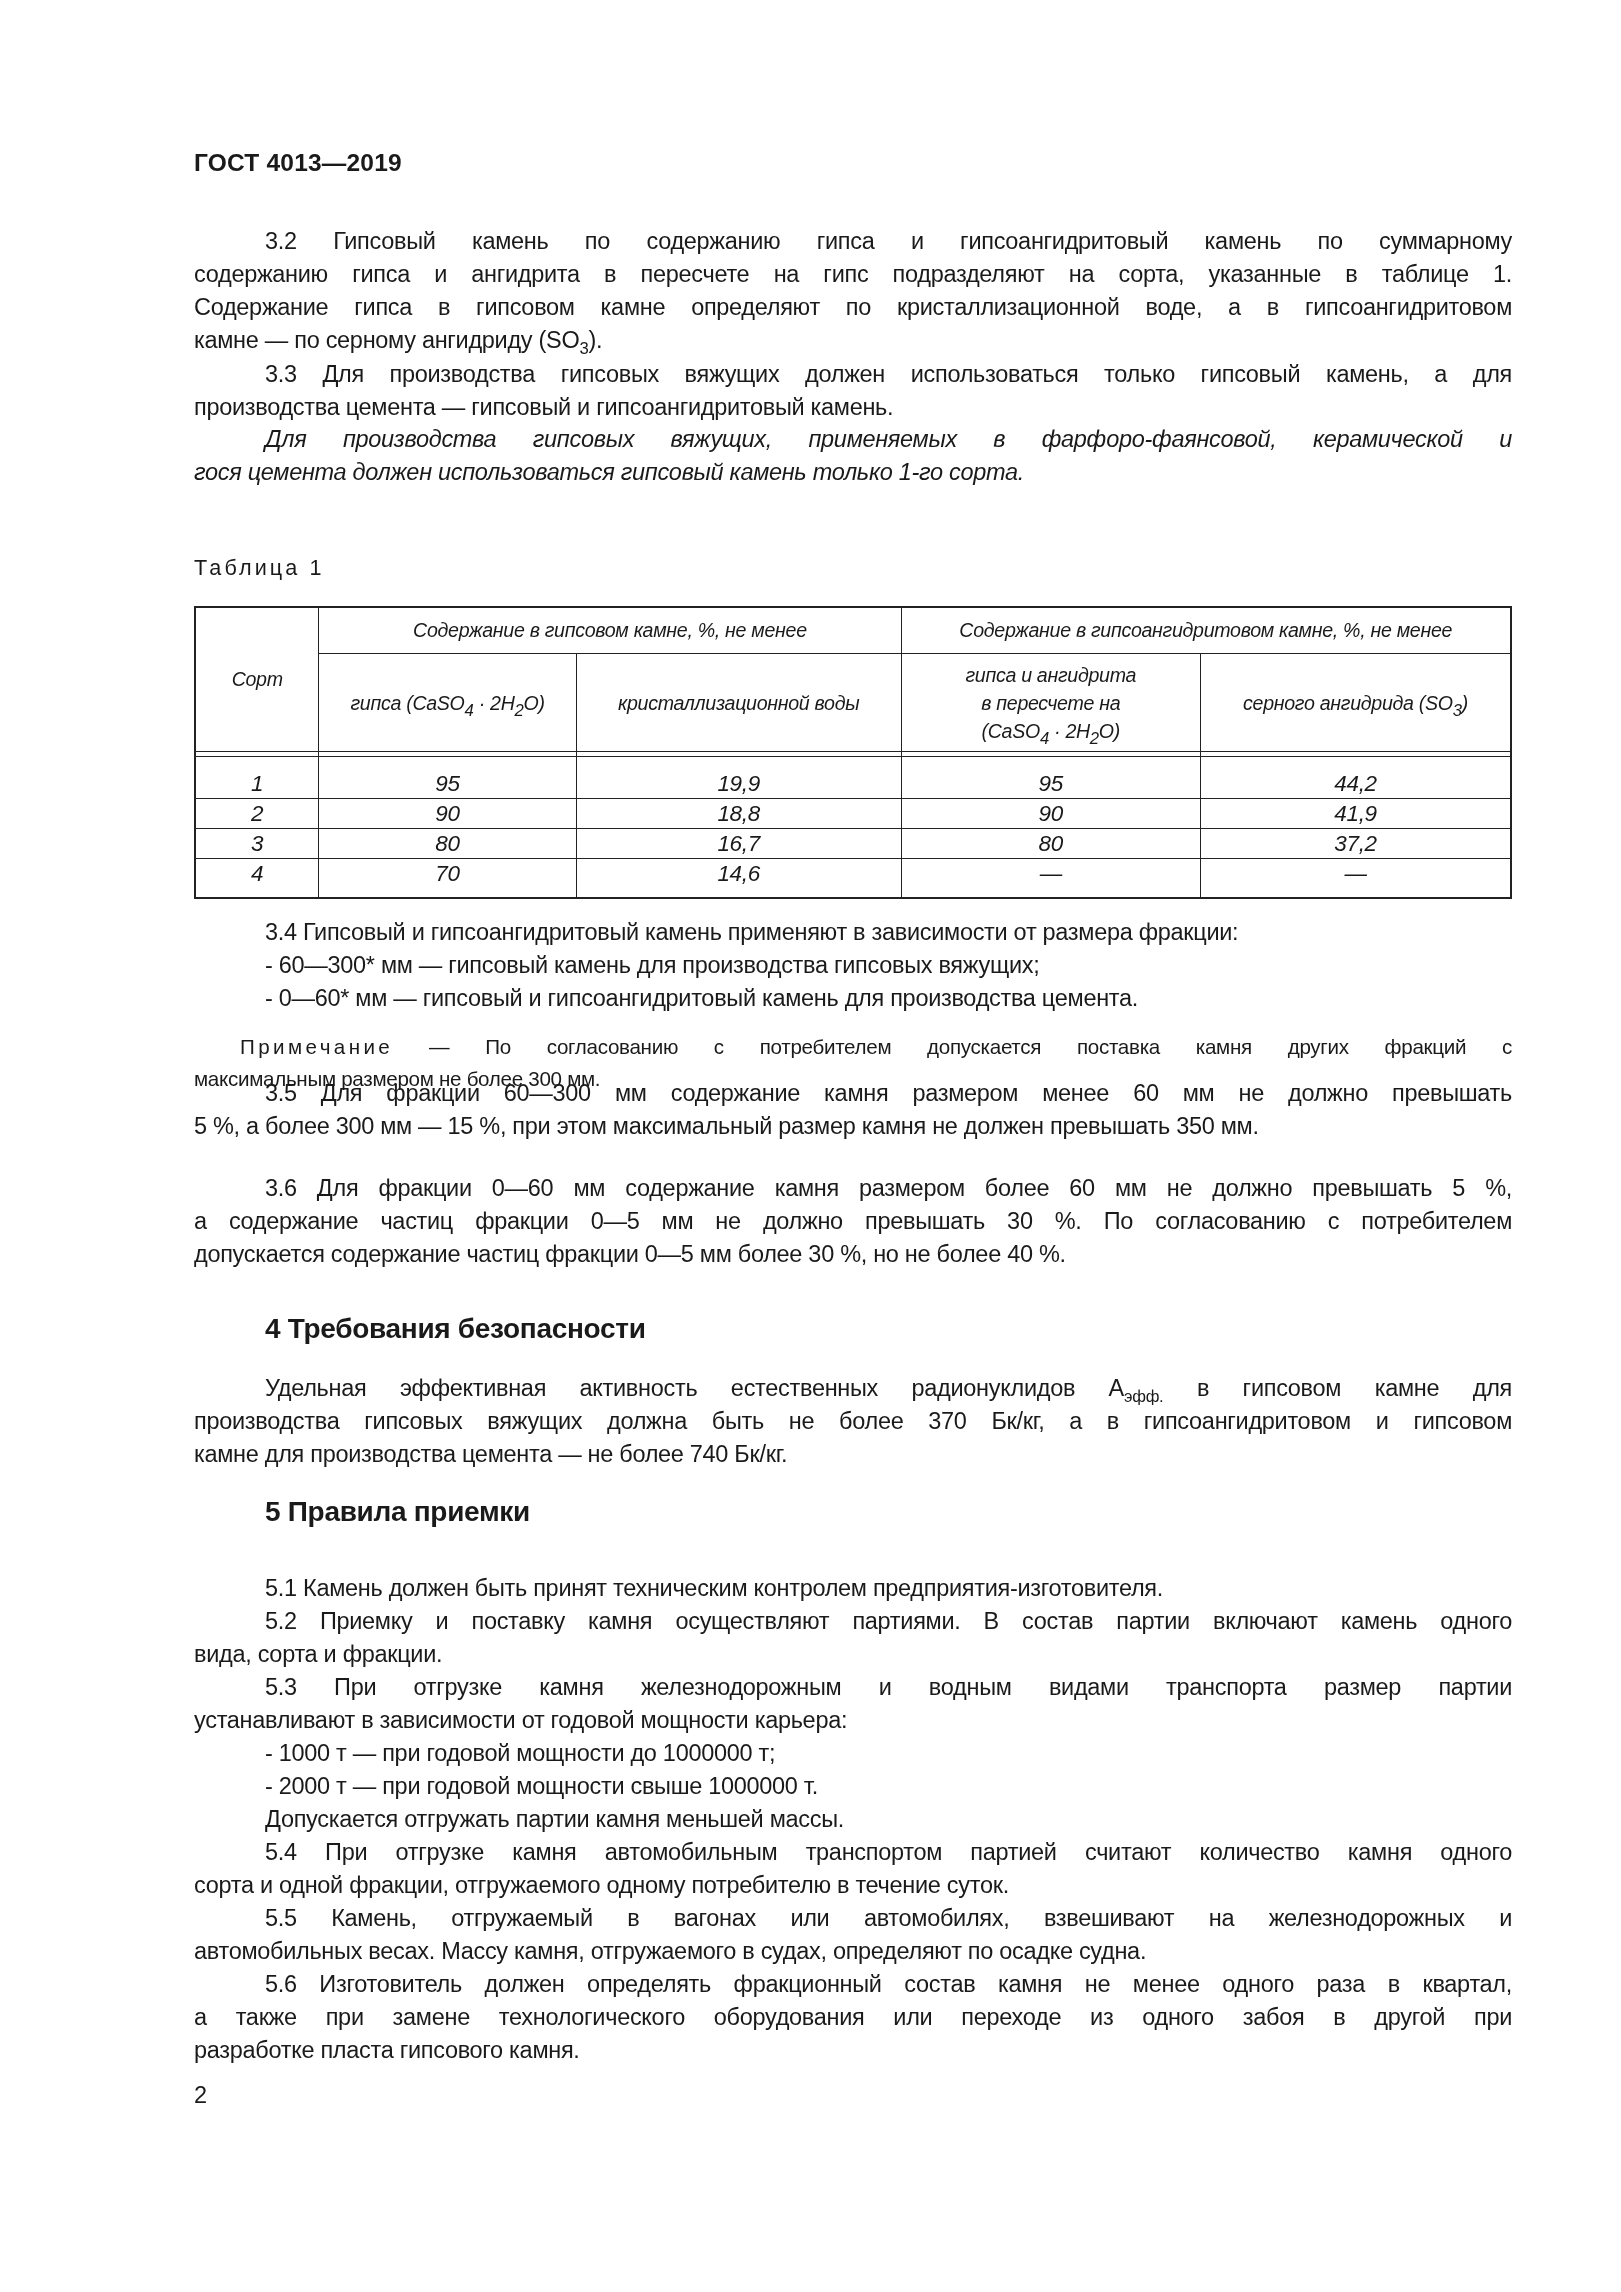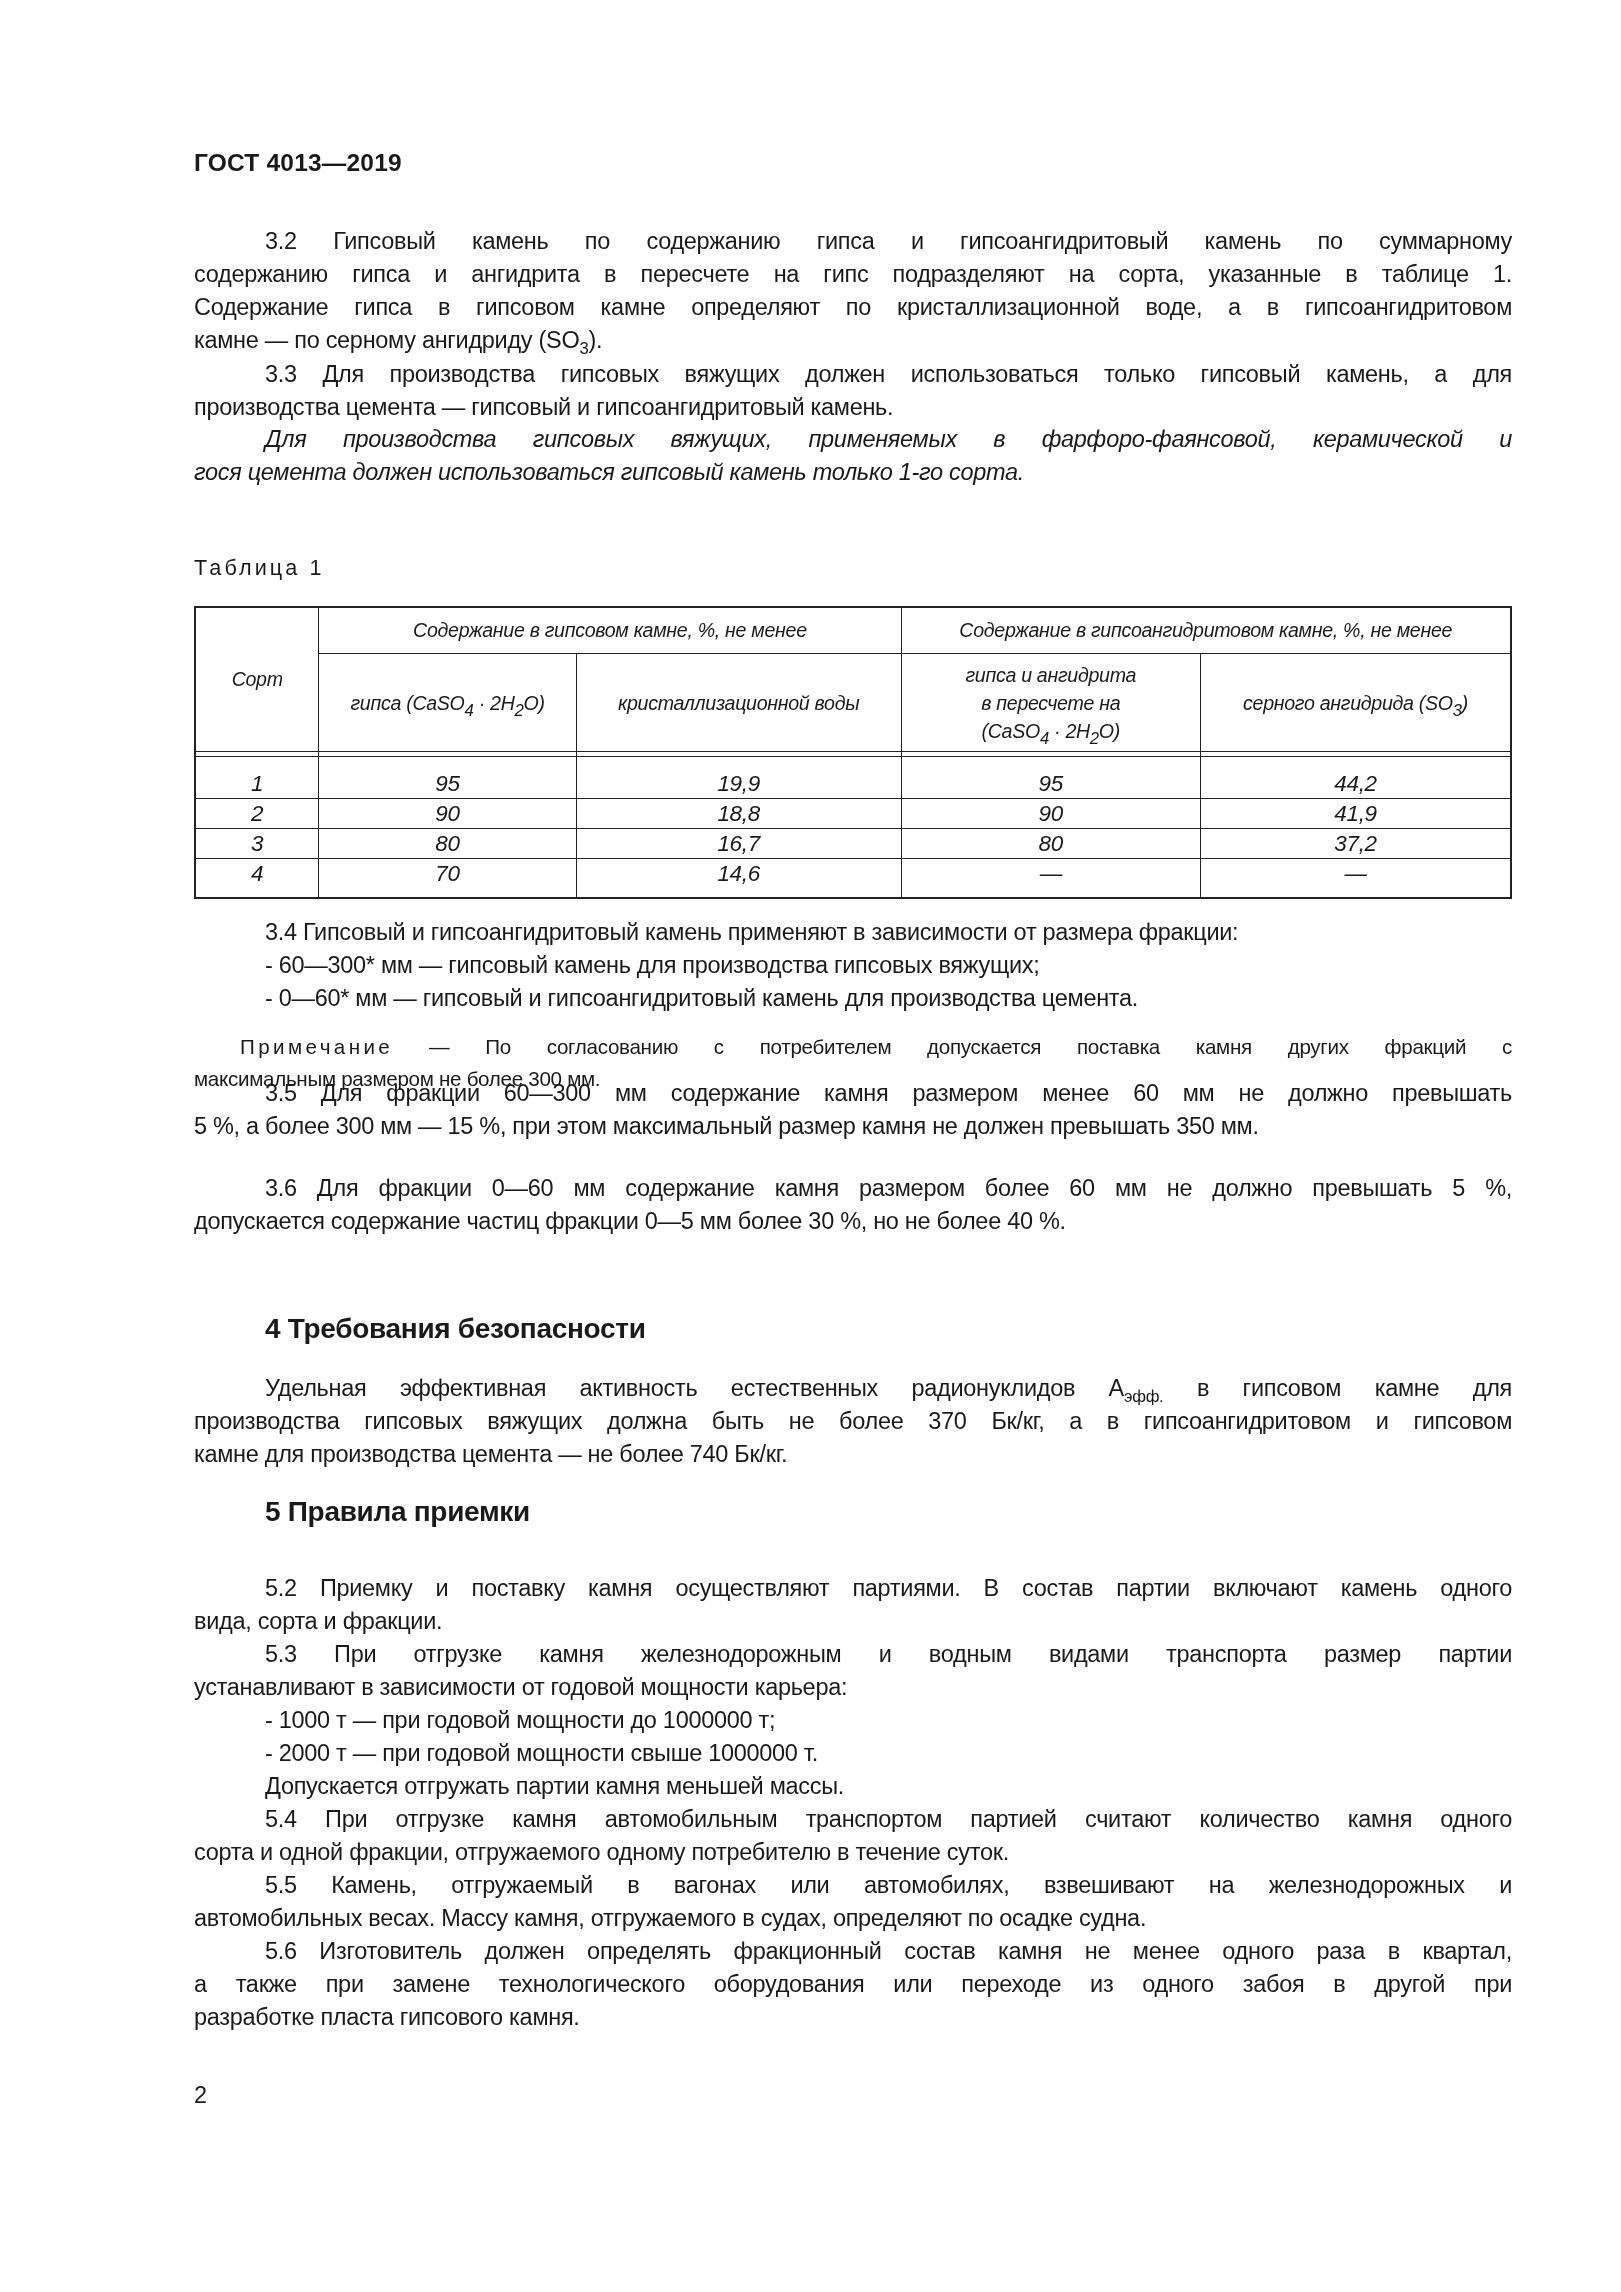--- a/index.html
+++ b/index.html
@@ -125,32 +125,34 @@
     <span class="line">максимальным размером не более 300 мм.</span>
   </div>
 
   <div class="p" style="top:1077px;">
     <span class="line just"><span class="ind"></span><span>3.5 Для фракции 60—300 мм содержание камня размером менее 60 мм не должно превышать</span></span>
     <span class="line">5 %, а более 300 мм — 15 %, при этом максимальный размер камня не должен превышать 350 мм.</span>
   </div>
 
   <div class="p" style="top:1172px;">
     <span class="line just"><span class="ind"></span><span>3.6 Для фракции 0—60 мм содержание камня размером более 60 мм не должно превышать 5 %,</span></span>
+    <span class="line just">а содержание частиц фракции 0—5 мм не должно превышать 30 %. По согласованию с потребителем</span>
     <span class="line">допускается содержание частиц фракции 0—5 мм более 30 %, но не более 40 %.</span>
   </div>
 
   <div class="h2" style="top:1313px;">4  Требования безопасности</div>
   <div class="p" style="top:1372px;">
     <span class="line just"><span class="ind"></span><span>Удельная эффективная активность естественных радионуклидов A</span><sub>эфф.</sub><span> в гипсовом камне для</span></span>
     <span class="line just">производства гипсовых вяжущих должна быть не более 370 Бк/кг, а в гипсоангидритовом и гипсовом</span>
     <span class="line">камне для производства цемента — не более 740 Бк/кг.</span>
   </div>
 
   <div class="h2" style="top:1456px;margin-top:40px;">5  Правила приемки</div>
   <div class="p" style="top:1572px;">
+    <span class="line"><span class="ind"></span><span>5.1 Камень должен быть принят техническим контролем предприятия-изготовителя.</span></span>
     <span class="line just"><span class="ind"></span><span>5.2 Приемку и поставку камня осуществляют партиями. В состав партии включают камень одного</span></span>
     <span class="line">вида, сорта и фракции.</span>
     <span class="line just"><span class="ind"></span><span>5.3 При отгрузке камня железнодорожным и водным видами транспорта размер партии</span></span>
     <span class="line">устанавливают в зависимости от годовой мощности карьера:</span>
     <span class="line"><span class="ind"></span><span>- 1000 т — при годовой мощности до 1000000 т;</span></span>
     <span class="line"><span class="ind"></span><span>- 2000 т — при годовой мощности свыше 1000000 т.</span></span>
     <span class="line"><span class="ind"></span><span>Допускается отгружать партии камня меньшей массы.</span></span>
     <span class="line just"><span class="ind"></span><span>5.4 При отгрузке камня автомобильным транспортом партией считают количество камня одного</span></span>
     <span class="line">сорта и одной фракции, отгружаемого одному потребителю в течение суток.</span>
     <span class="line just"><span class="ind"></span><span>5.5 Камень, отгружаемый в вагонах или автомобилях, взвешивают на железнодорожных и</span></span>

